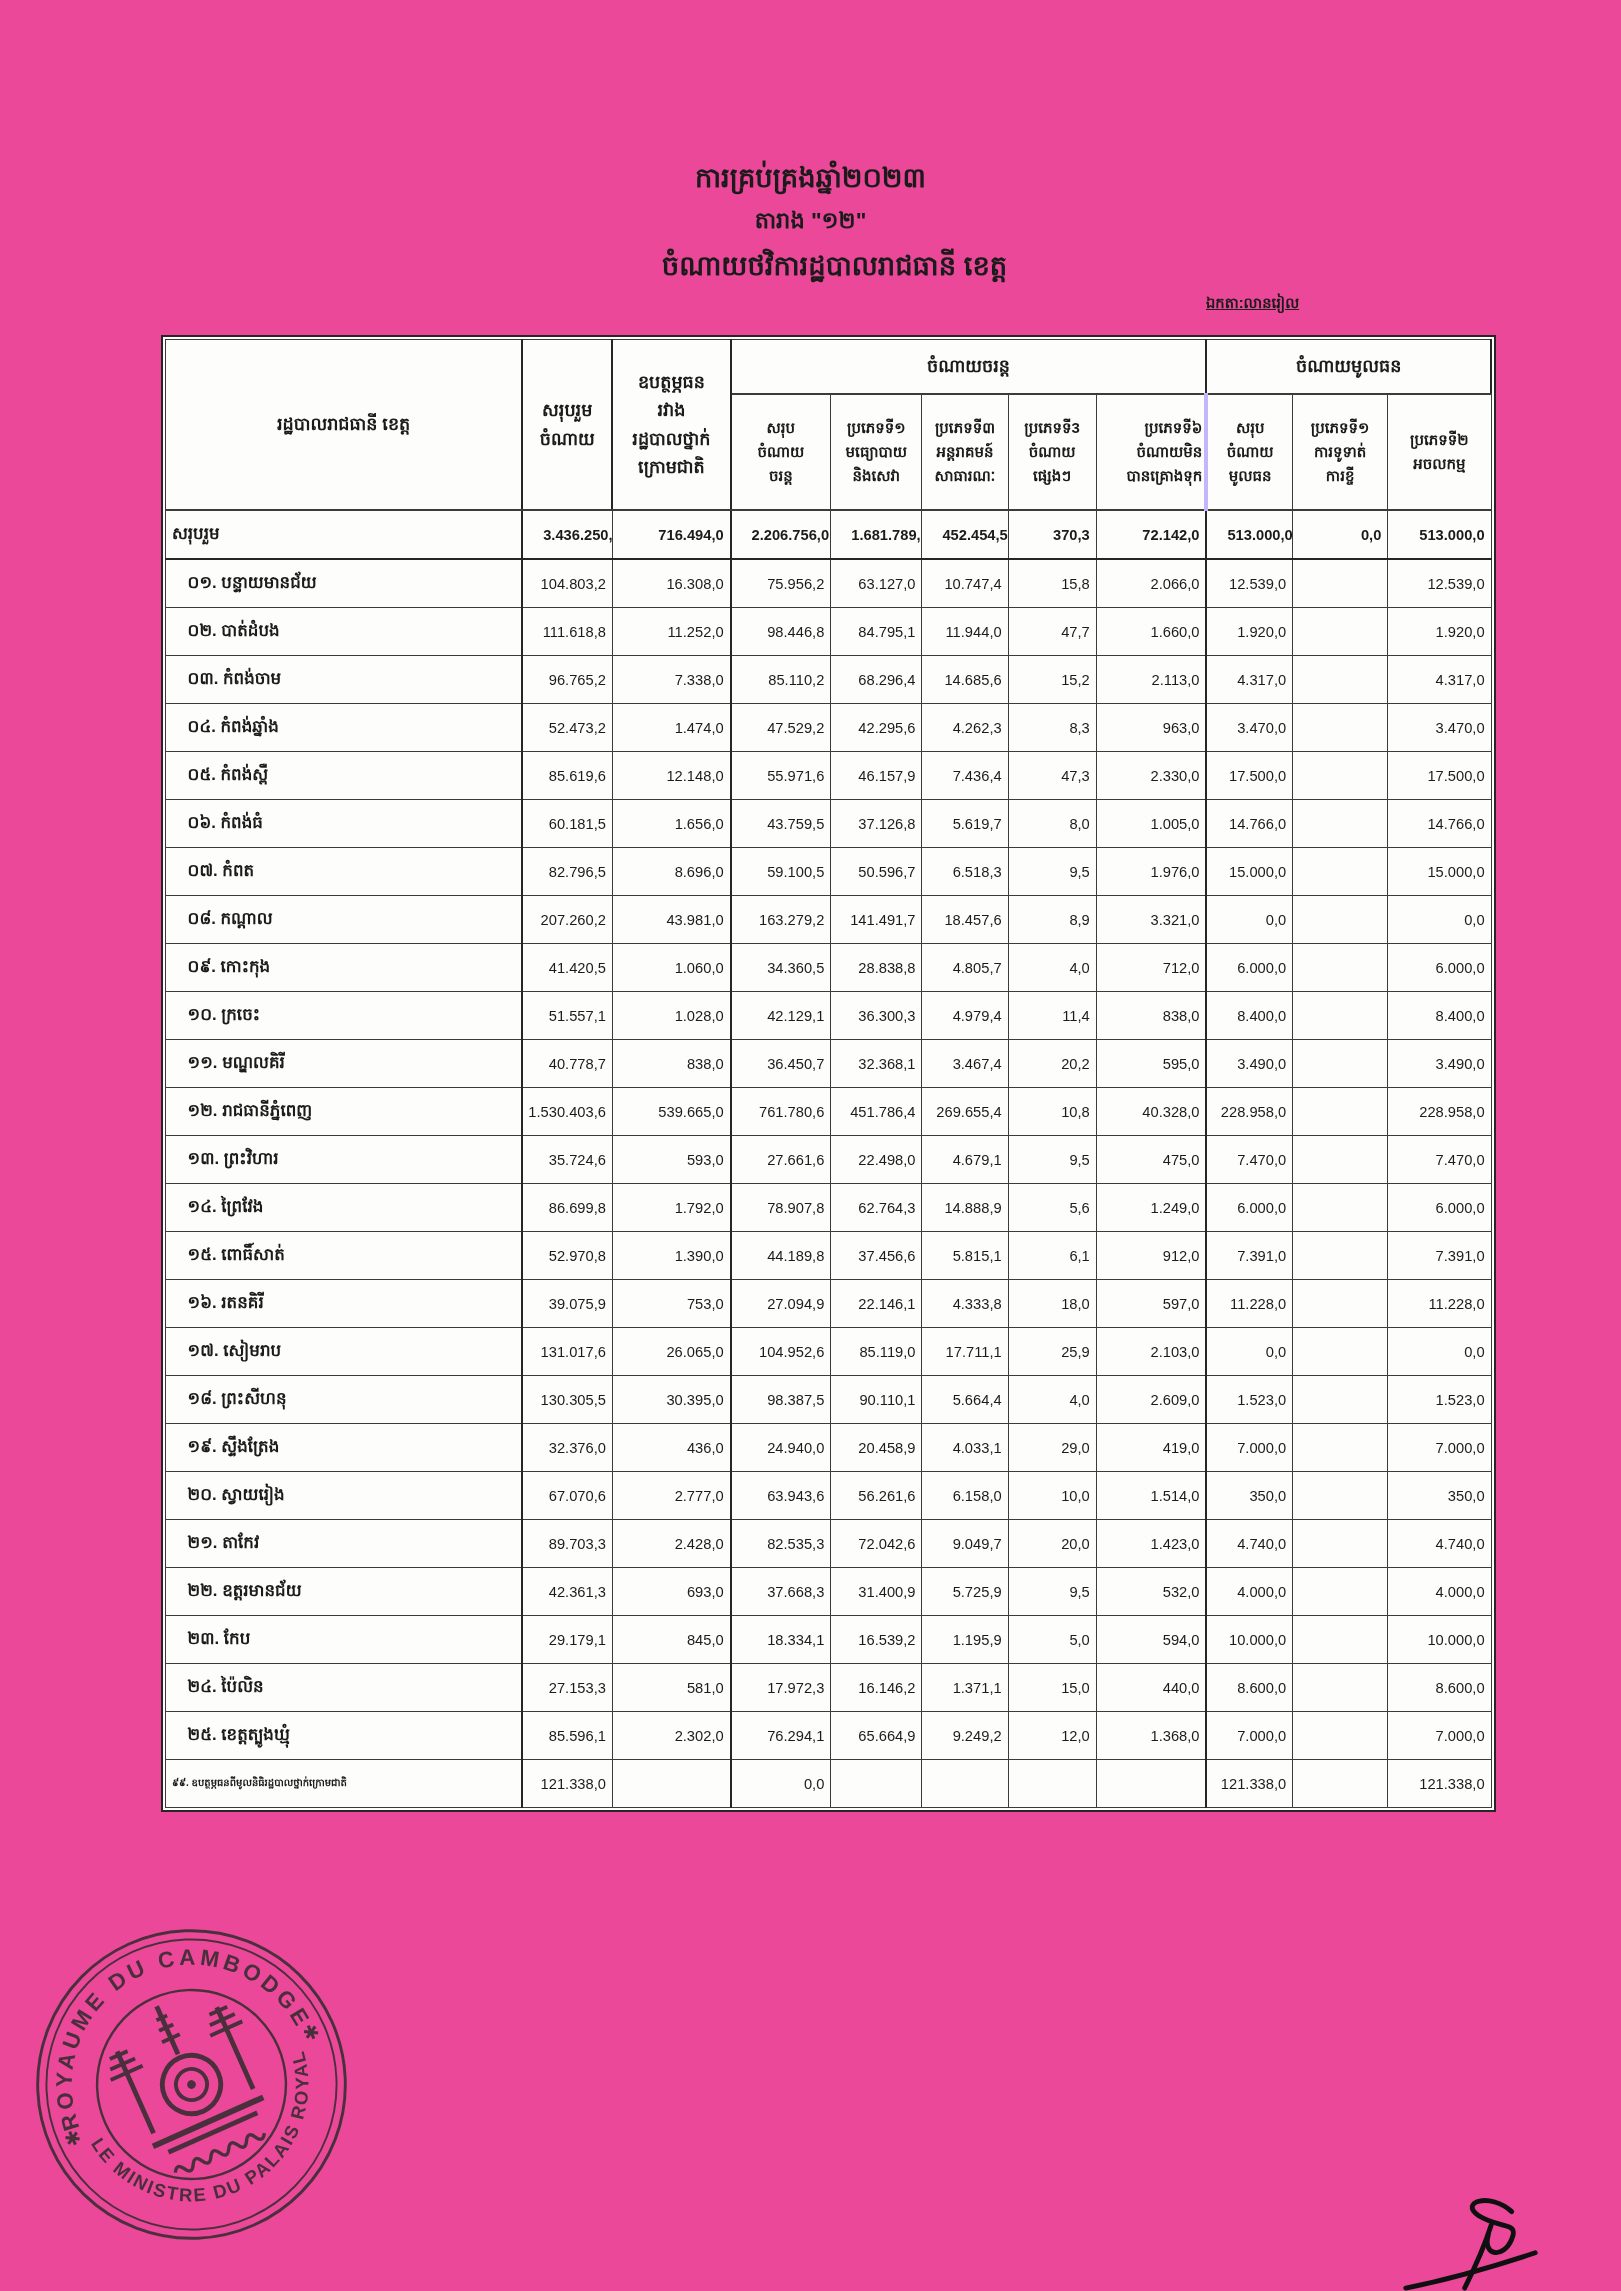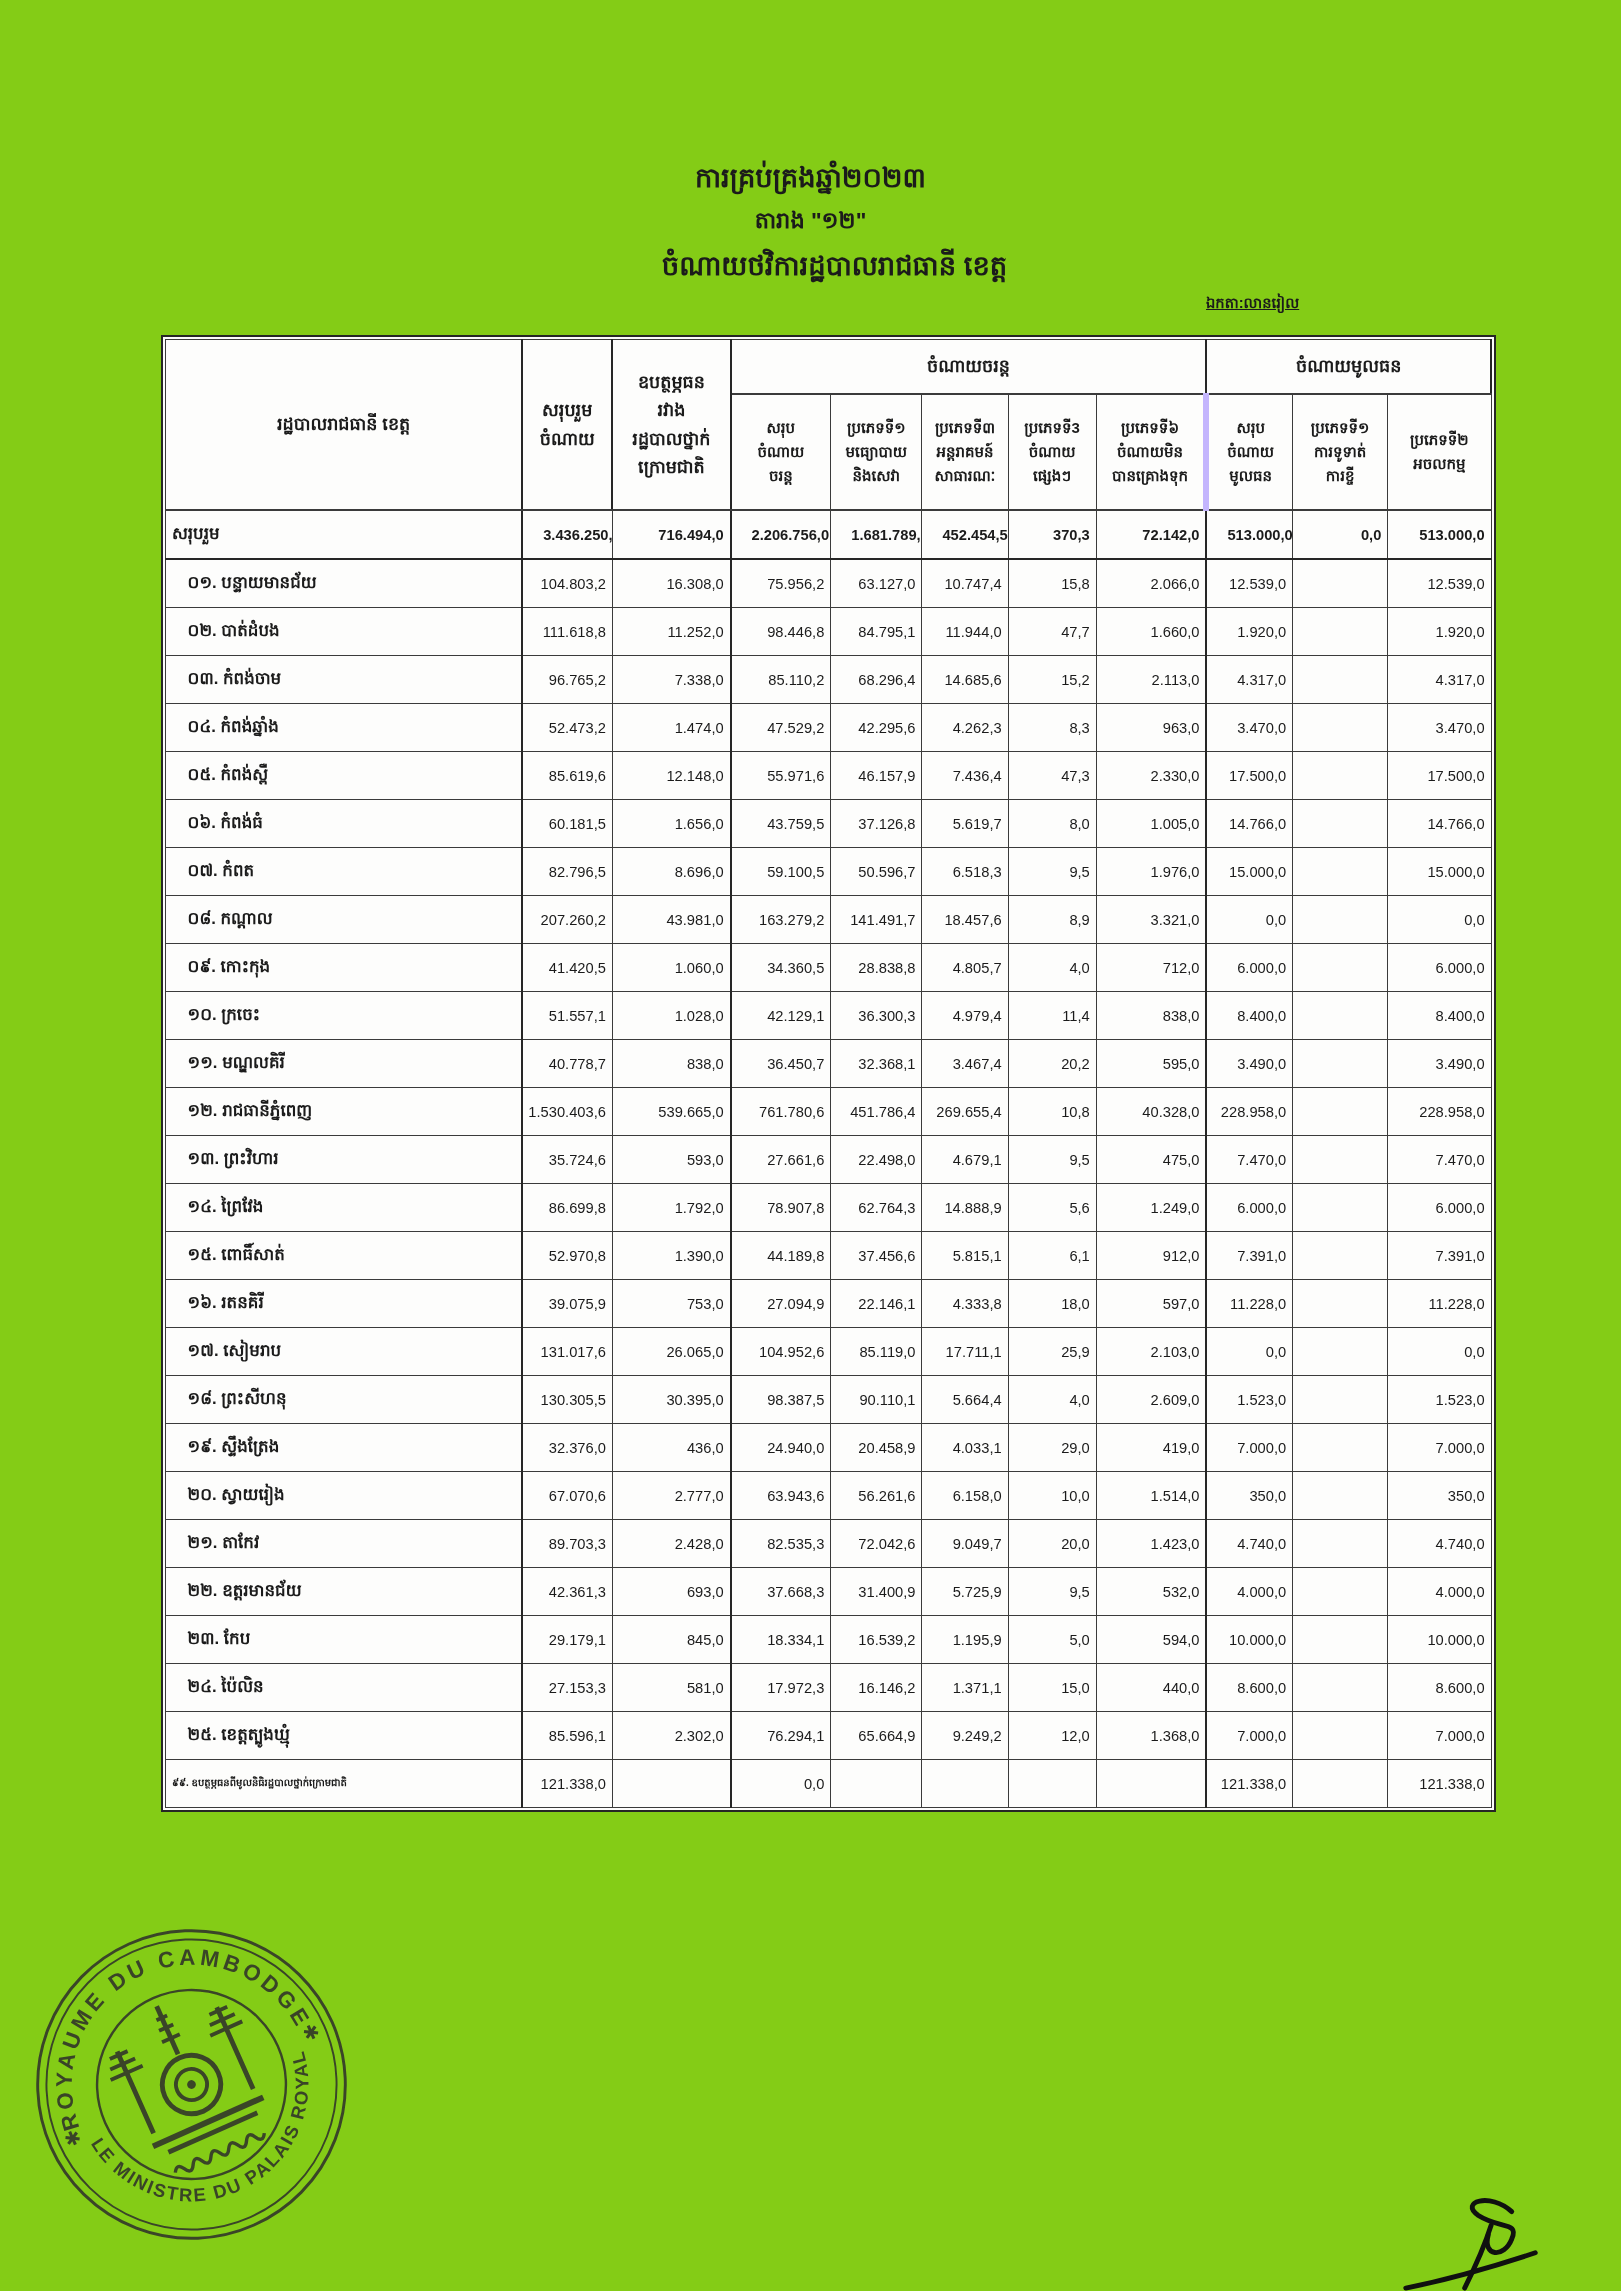--- a/index.html
+++ b/index.html
@@ -1,17 +1,17 @@
 <!DOCTYPE html>
 <html><head>
 <meta charset="utf-8">
 <style>
   html,body{margin:0;padding:0;background:#e8e8e6;}
   .page{
-    position:relative;width:1621px;height:2292px;background:#84cc16;
+    position:relative;width:1621px;height:2292px;background:#ec4899;
     font-family:"Liberation Sans","DejaVu Sans",sans-serif;color:#1b1b1b;
     overflow:hidden;margin:0 auto;
   }
   .titles{position:absolute;top:155px;left:0;width:100%;text-align:center;font-weight:bold;}
   .title-main{font-size:27.4px;line-height:45px;}
   .title-no{font-size:22.5px;line-height:41px;}
   .title-sub{font-size:27.4px;line-height:49px;padding-left:48px;}
   .unit-note{
     position:absolute;top:294px;left:1206px;width:292px;text-align:left;
     font-size:14.7px;font-weight:bold;text-decoration:underline;
@@ -31,21 +31,21 @@
   th.h-province{font-size:17.6px;}
   th.h-total,th.h-subsidy{font-size:15.7px;}
   tbody td{height:45px;font-size:14.7px;}
   td.label{text-align:left;font-size:16.7px;padding-left:21.6px;white-space:nowrap;font-weight:bold;}
   td.num{text-align:right;padding-right:5.9px;white-space:nowrap;}
   tr.total-row td{font-weight:bold;border-top:2px solid #262626;border-bottom:2px solid #262626;padding-left:20px;}
   tr.total-row td.label{padding-left:5.9px;}
   tr.special-row td.label{padding-left:5.9px;font-size:10px;}
   
   thead tr.group-row th{border-right:2px solid #262626;}
-  thead tr.sub-row th:nth-child(5){border-right:6px solid #c4b5fd;}
+  thead tr.sub-row th:nth-child(5){border-right:4px solid #c4b5fd;text-align:right;}
   thead th{border-bottom-width:2px;}
   tbody td:nth-child(1),tbody td:nth-child(3),tbody td:nth-child(8){border-right:2px solid #262626;}
   
   .stamp{
     position:absolute;left:25.5px;top:1919px;width:331px;height:331px;
     transform:rotate(-24deg);opacity:.84;
   }
   .stamp .ring{fill:none;stroke:#2c2c2c;}
   .stamp text{fill:#2b2b2b;font-family:"Liberation Sans","DejaVu Sans",sans-serif;}
   .arc-top{font-size:23px;font-weight:bold;letter-spacing:4px;}

